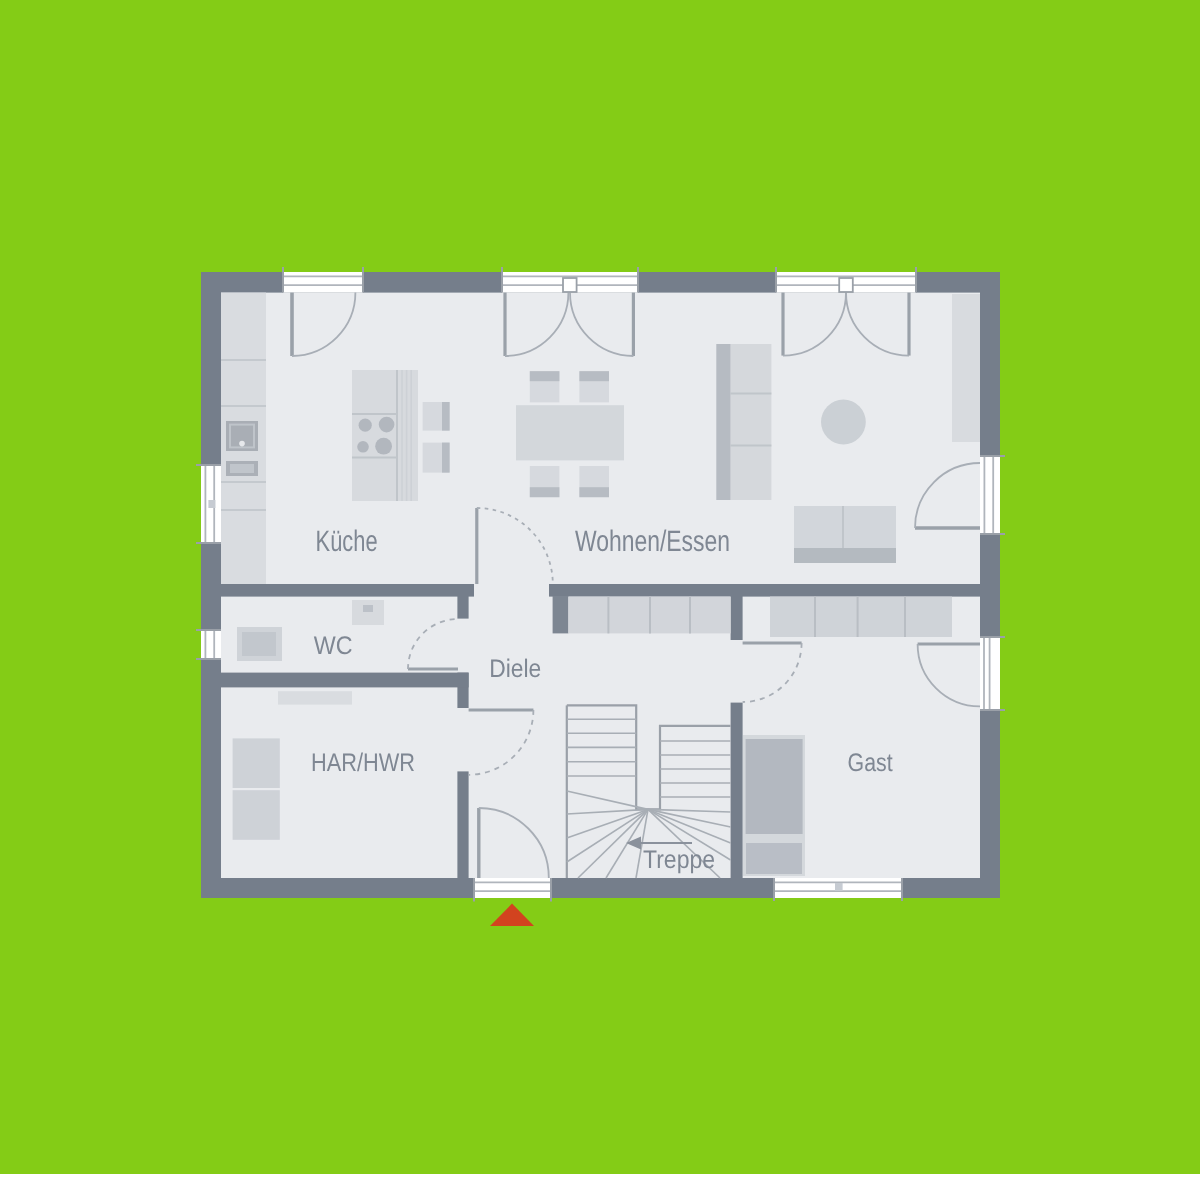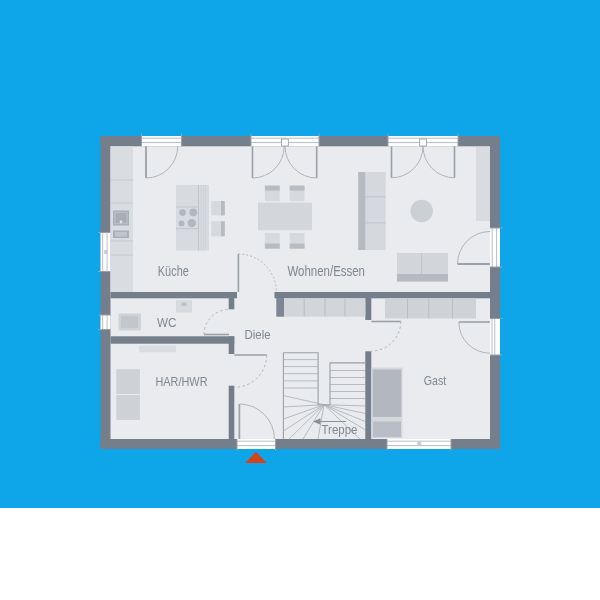--- a/index.html
+++ b/index.html
@@ -1,16 +1,16 @@
 <!DOCTYPE html>
 <html><head>
 <meta charset="utf-8">
 <style>
   html,body{margin:0;padding:0;background:#ffffff;}
-  .wrap{width:600px;height:508px;position:relative;background:#0ea5e9;}
+  .wrap{width:600px;height:587px;position:relative;background:#84cc16;}
   svg{display:block;}
   text{font-family:"Liberation Sans",sans-serif;fill:#7f8793;}
 </style>
 </head>
 <body>
 <div class="wrap">
 <svg width="600" height="600" viewBox="0 0 600 600">
 
 <g>
 <rect x="105" y="141" width="390" height="303" fill="#e9ebee"></rect>

